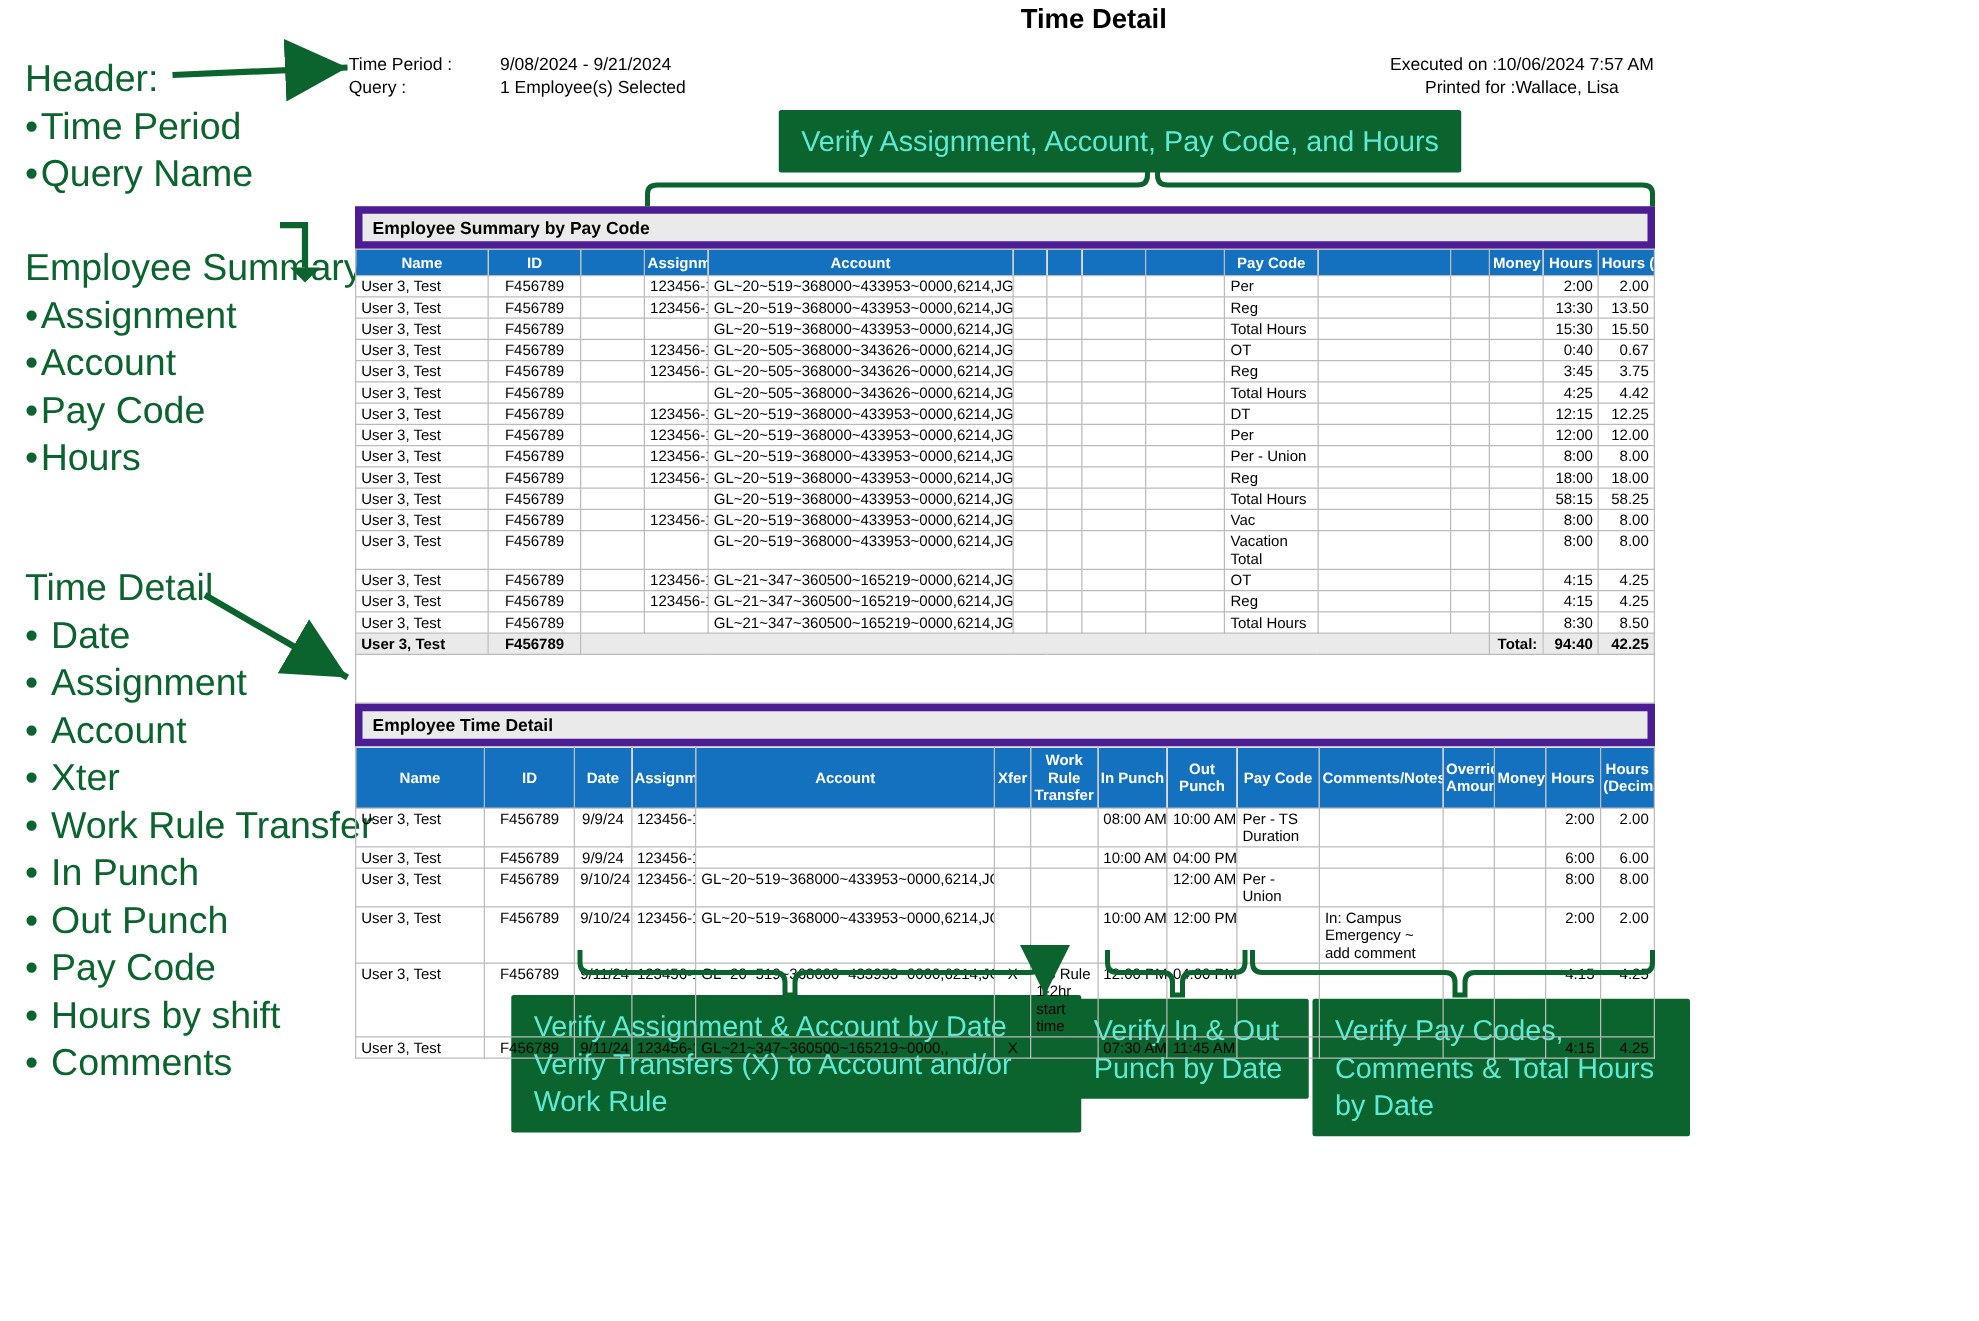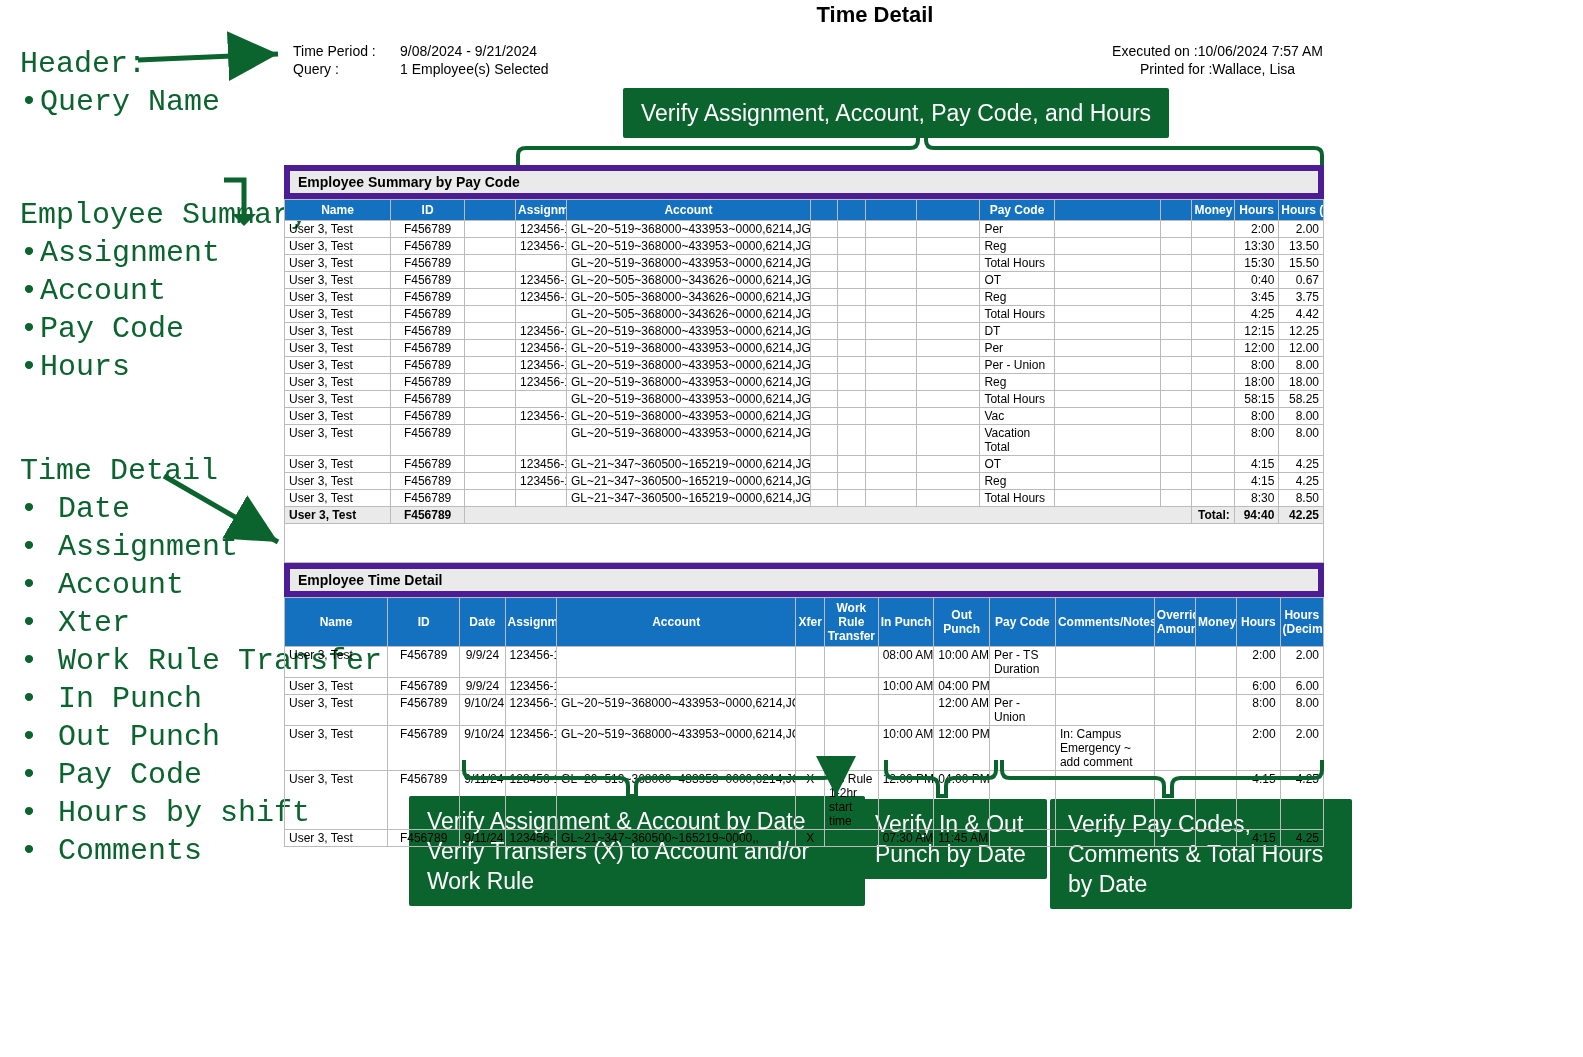--- a/index.html
+++ b/index.html
@@ -17,21 +17,21 @@
     font-size: 22px;
     text-align: center;
     position: absolute;
     top: 2px;
     left: 760px;
     width: 230px;
   }
   .header-labels {
     position: absolute;
     top: 42px;
-    left: 293px;
+    left: 279px;
     font-size: 14px;
     line-height: 18px;
   }
   .header-values {
     position: absolute;
     top: 42px;
     left: 400px;
     font-size: 14px;
     line-height: 18px;
   }
@@ -40,21 +40,21 @@
     top: 42px;
     right: 260px;
     font-size: 14px;
     line-height: 18px;
     text-align: center;
   }
   
   .annot {
     position: absolute;
     color: #0b632e;
-    font-family: Liberation Mono, monospace;
+    font-family: Liberation Sans, sans-serif;
     font-size: 30px;
     line-height: 38px;
   }
   .annot .bullets {
     font-size: 30px;
     margin: 0;
     padding: 0;
     list-style: none;
   }
   .annot .bullets li::before {
@@ -66,21 +66,21 @@
   }
   .annot h2 {
     margin: 0;
     font-weight: 400;
     font-size: 30px;
   }
   
   .callout {
     position: absolute;
     background: #0b632e;
-    color: #ffffff;
+    color: #5eead4;
     font-size: 23px;
     line-height: 30px;
     padding: 10px 18px;
     border-radius: 2px;
   }
   
   .report-area {
     position: absolute;
     top: 165px;
     left: 284px;
@@ -185,20 +185,21 @@
   <div>1 Employee(s) Selected</div>
 </div>
 <div class="header-right">
   <div>Executed on :10/06/2024 7:57 AM</div>
   <div>Printed for :Wallace, Lisa</div>
 </div>
 
 <div class="annot" style="top:45px; left:20px;">
   <h2>Header:</h2>
   <ul class="bullets" id="annot-header-items">
+      <li>Time Period</li>
       <li>Query Name</li>
     </ul>
 </div>
 
 <div class="annot" style="top:196px; left:20px;">
   <h2>Employee Summary</h2>
   <ul class="bullets" id="annot-summary-items">
       <li>Assignment</li>
       <li>Account</li>
       <li>Pay Code</li>

